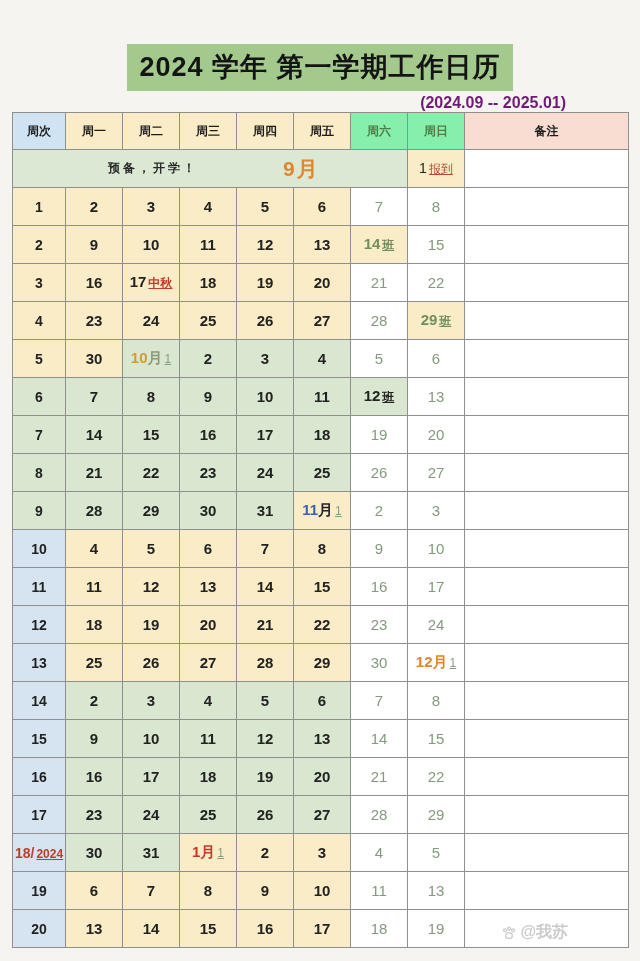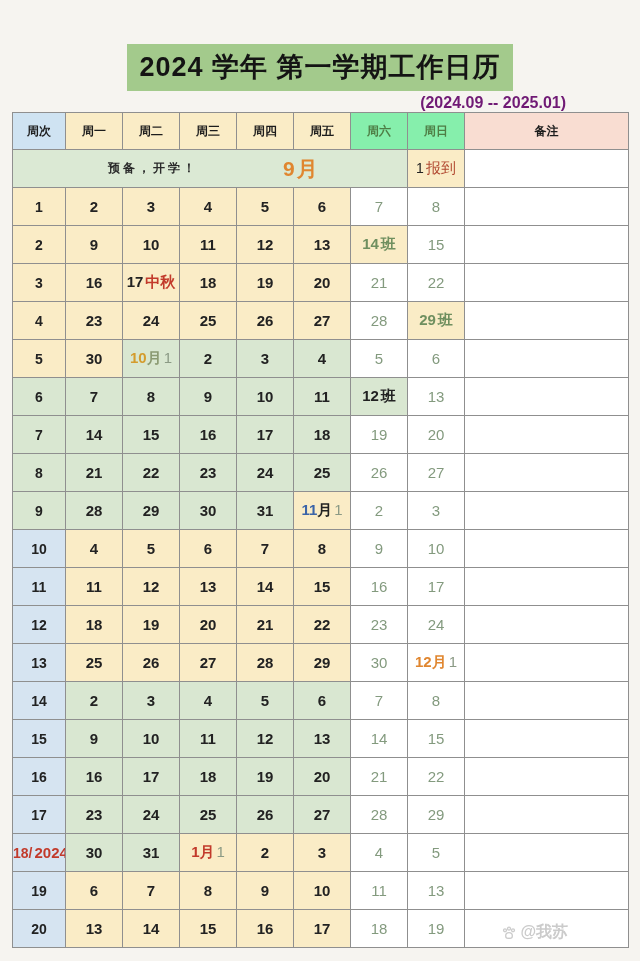--- a/index.html
+++ b/index.html
@@ -58,21 +58,21 @@
   .c-k{color:#222222;}
   .c-wk{color:#839a7e;font-weight:400 !important;}
   .c-red{color:#c23a2b;}
   .c-blu{color:#3b64a8;}
   .c-org{color:#e0862f;}
   .c-amb{color:#d49c2e;}
   .c-olv{color:#8b9a72;}
   .c-gry{color:#8b9a85;font-weight:400 !important;}
   .c-grn{color:#6f8f5f;}
   .c-bao{color:#b24a32;}
-  .sm{font-size:15px;margin-left:2px;}
+  .sm{font-size:12px;margin-left:2px;text-decoration:underline;}
   .banner-cell{
     background:#dbe9d4;
     position:relative;
   }
   .banner-label{
     position:absolute;left:95px;top:10px;
     font-size:12px;font-weight:bold;color:#2a2a2a;
     letter-spacing:3px;
   }
   .banner-month{

